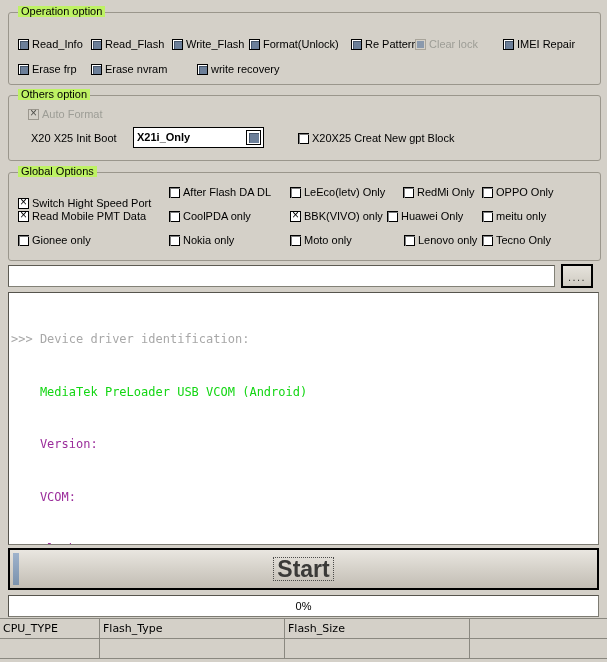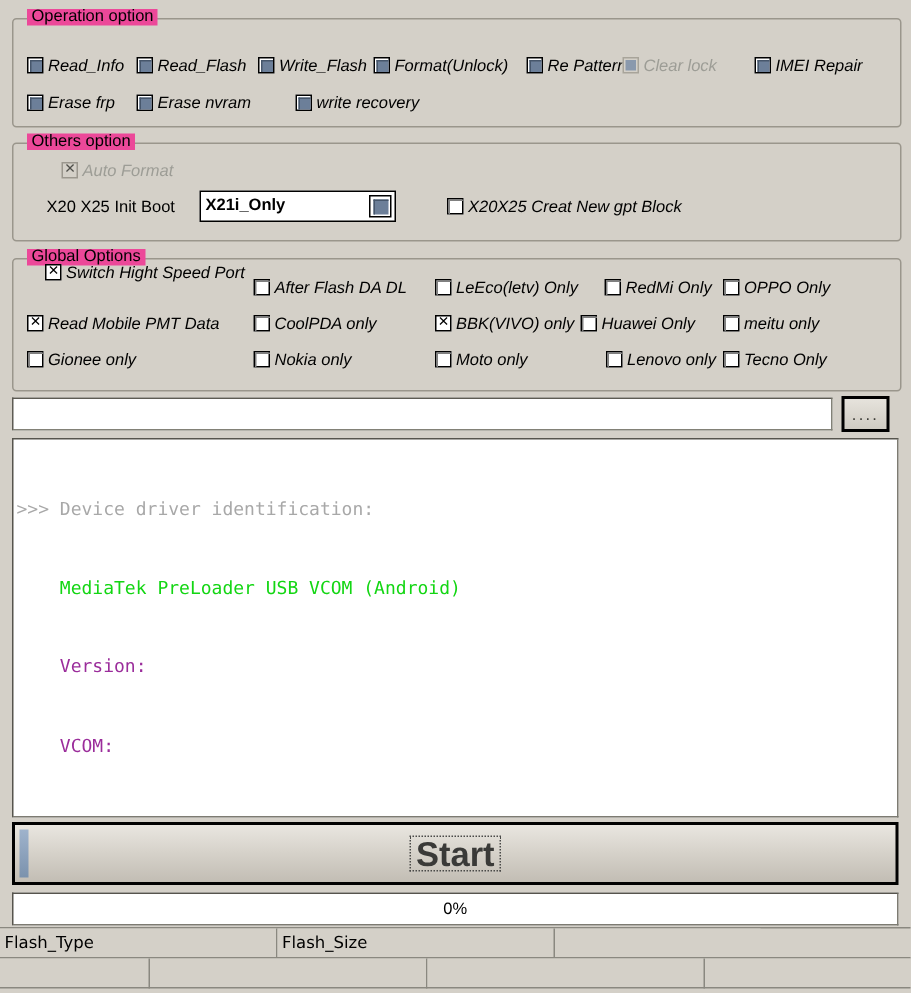--- a/index.html
+++ b/index.html
@@ -19,36 +19,35 @@
   
   .groupbox {
     position: absolute;
     border: 1px solid #9a968c;
     border-radius: 3px;
   }
   .groupbox > .gb-title {
     position: absolute;
     top: -7px;
     left: 9px;
-    background: #ec4899;
+    background: #bef264;
     padding: 0 3px;
     font-size: 11px;
     line-height: 11px;
     color: #000;
     white-space: nowrap;
   }
 
   
   .cb {
     position: absolute;
     white-space: nowrap;
     font-size: 11px;
     line-height: 13px;
     color: #000;
-    font-style: italic;
   }
   .cb .box {
     display: inline-block;
     width: 11px;
     height: 11px;
     vertical-align: -2px;
     margin-right: 3px;
     box-sizing: border-box;
     position: relative;
   }
@@ -323,40 +322,40 @@
     <span class="box filled"></span><span>Erase nvram</span>
   </div>
   <div class="cb" style="left:188px; top:50px;">
     <span class="box filled"></span><span>write recovery</span>
   </div>
 </div>
 
 <div class="groupbox" style="left:8px; top:95px; width:591px; height:64px;">
   <span class="gb-title">Others option</span>
 
-  <div class="cb disabled" style="left:22px; top:12px;padding-left:10px;">
+  <div class="cb disabled" style="left:9px; top:12px;padding-left:10px;">
     <span class="box dis-xmark"></span><span>Auto Format</span>
   </div>
 
   <span class="plainlabel" style="left:9px; top:36px;margin-left:13px;">X20 X25 Init Boot</span>
 
   <div class="combo" style="left:124px; top:31px; width:131px; height:21px;font-weight:bold;">
     <span class="value">X21i_Only</span>
     <span class="arrowbtn"></span>
   </div>
 
   <div class="cb" style="left:289px; top:36px;">
     <span class="box empty"></span><span>X20X25 Creat New gpt Block</span>
   </div>
 </div>
 
 <div class="groupbox" style="left:8px; top:172px; width:591px; height:87px;">
   <span class="gb-title">Global Options</span>
 
-  <div class="cb" style="left:9px; top:3px;margin-left:12px;">
+  <div class="cb" style="left:9px; top:24px;">
     <span class="box xmark"></span><span>Switch Hight Speed Port</span>
   </div>
   <div class="cb" style="left:160px; top:13px;">
     <span class="box empty"></span><span>After Flash DA DL</span>
   </div>
   <div class="cb" style="left:281px; top:13px;">
     <span class="box empty"></span><span>LeEco(letv) Only</span>
   </div>
   <div class="cb" style="left:378px; top:13px;padding-left:16px;">
     <span class="box empty"></span><span>RedMi Only</span>
@@ -418,20 +417,21 @@
   <span class="sliver"></span>
   <span class="caption">Start</span>
 </div>
 
 <div class="progress" style="left:8px; top:595px; width:591px; height:22px;">
   <span>0%</span>
 </div>
 
 <div class="gridtable" style="left:0px; top:618px; width:607px;">
   <div class="gridrow head">
+    <div class="gridcell" style="width:100px;">CPU_TYPE</div>
     <div class="gridcell" style="width:185px;">Flash_Type</div>
     <div class="gridcell" style="width:185px;">Flash_Size</div>
     <div class="gridcell" style="width:137px; border-right:none;"></div>
   </div>
   <div class="gridrow">
     <div class="gridcell" style="width:100px;"></div>
     <div class="gridcell" style="width:185px;"></div>
     <div class="gridcell" style="width:185px;"></div>
     <div class="gridcell" style="width:137px; border-right:none;"></div>
   </div>

